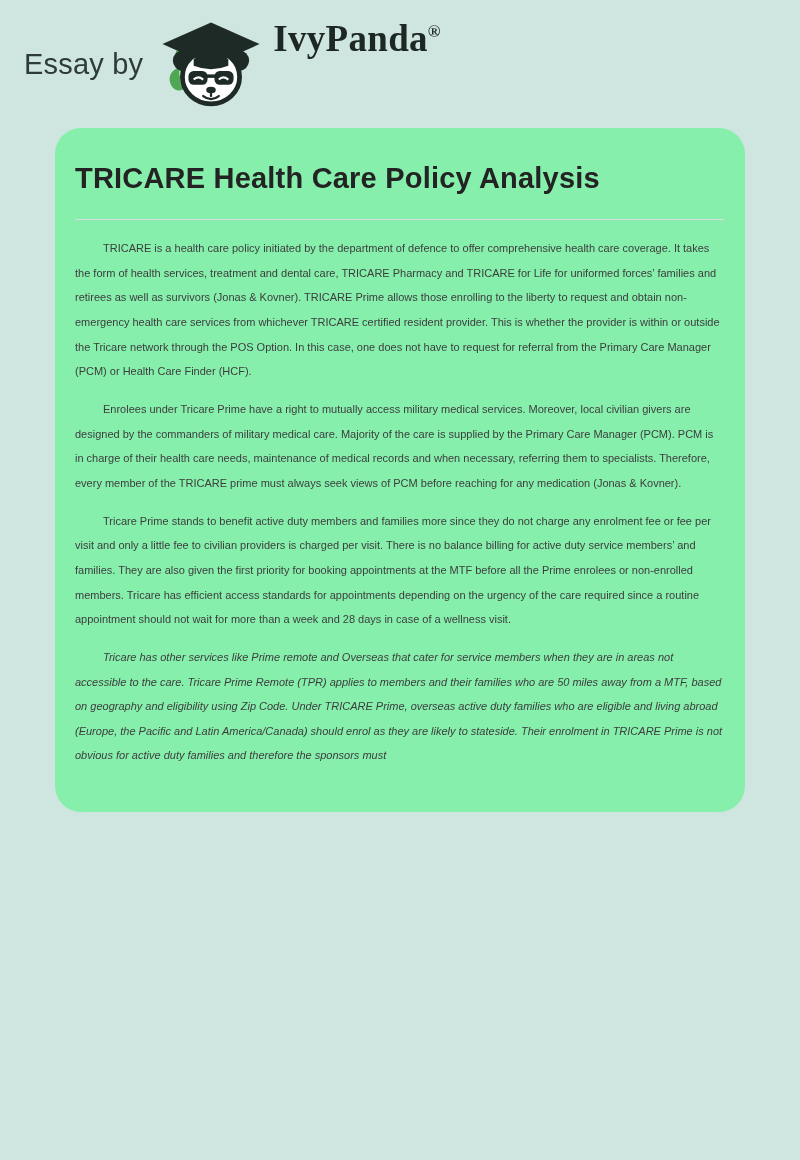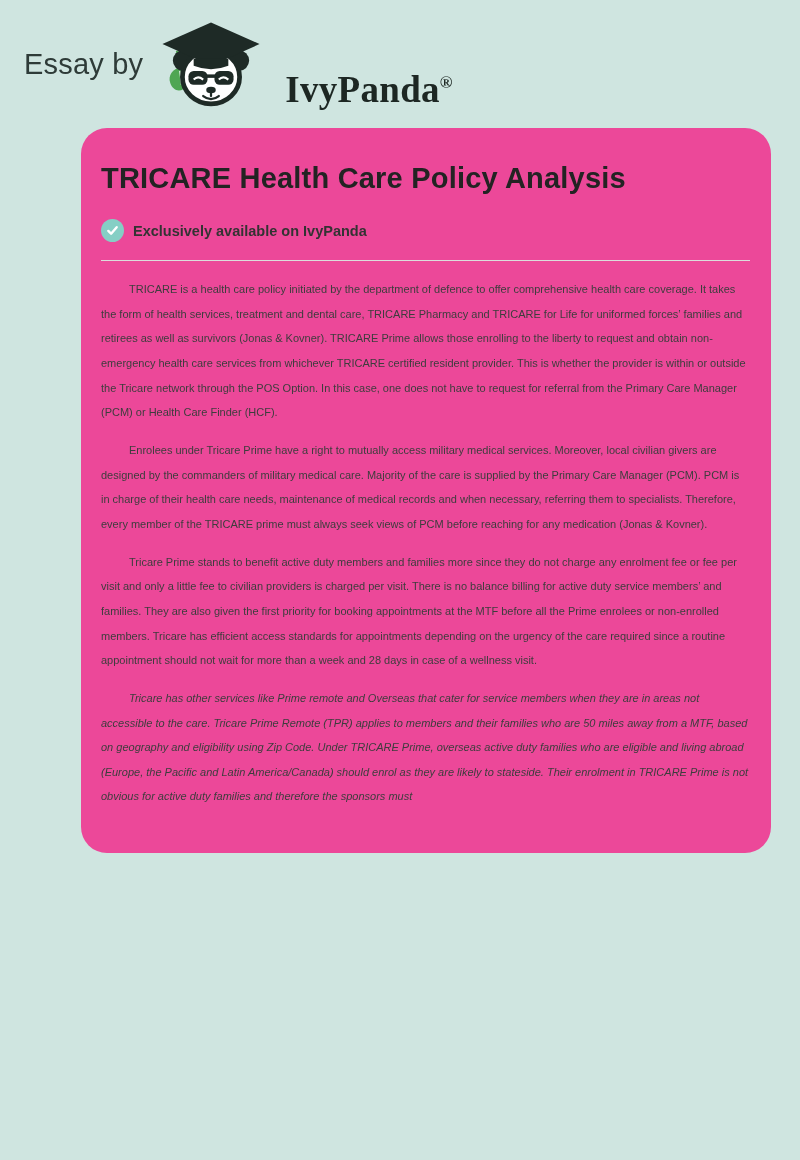--- a/index.html
+++ b/index.html
@@ -22,22 +22,22 @@
     padding-left: 24px;
     box-sizing: border-box;
   }
   .header-prefix {
     font-size: 29px;
     color: #2e3b38;
     letter-spacing: 0.2px;
   }
   .logo-link {
     display: flex;
-    align-items: flex-end;
-    gap: 22px;
+    align-items: flex-start;
+    gap: 10px;
     margin-left: 16px;
     cursor: pointer;
   }
   .logo-svg {
     display: block;
   }
   .brand-name {
     font-family: "Liberation Serif", serif;
     font-weight: 700;
     font-size: 37px;
@@ -49,22 +49,22 @@
     font-family: "Liberation Serif", serif;
     font-weight: 700;
     font-size: 17px;
     color: #1d2723;
     vertical-align: 14px;
   }
 
   
   .card {
     width: 690px;
-    margin-left: 81px;
-    background: #ec4899;
+    margin-left: 55px;
+    background: #86efac;
     border-radius: 26px;
     box-sizing: border-box;
     padding: 34px 21px 44px 20px;
   }
   .doc-title {
     margin: 0 0 24px 0;
     font-size: 29px;
     font-weight: 700;
     color: #232323;
     letter-spacing: 0.2px;
@@ -138,28 +138,20 @@
       <ellipse cx="60" cy="80" rx="5.5" ry="3.8" fill="#1e2a26"></ellipse>
       <path d="M60 83 L60 87 M51 87 Q60 94 69 87" fill="none" stroke="#1e2a26" stroke-width="2.6" stroke-linecap="round"></path>
     </svg>
     <span class="brand-name"><span>IvyPanda</span><span class="brand-reg">®</span></span>
   </span>
 </header>
 
 <main class="card">
   <h1 class="doc-title">TRICARE Health Care Policy Analysis</h1>
 
-  <div class="availability-row">
-    <span class="check-badge">
-      <svg width="13" height="13" viewBox="0 0 14 14" aria-hidden="true">
-        <polyline points="2.5,7.5 5.5,10.5 11.5,3.5" fill="none" stroke="#ffffff" stroke-width="2.6" stroke-linecap="round" stroke-linejoin="round"></polyline>
-      </svg>
-    </span>
-    <span class="availability-label">Exclusively available on IvyPanda</span>
-  </div>
 
   <hr class="divider">
 
   <div class="body-text">
     <p>TRICARE is a health care policy initiated by the department of defence to offer comprehensive health care coverage. It takes the form of health services, treatment and dental care, TRICARE Pharmacy and TRICARE for Life for uniformed forces’ families and retirees as well as survivors (Jonas &amp; Kovner). TRICARE Prime allows those enrolling to the liberty to request and obtain non-emergency health care services from whichever TRICARE certified resident provider. This is whether the provider is within or outside the Tricare network through the POS Option. In this case, one does not have to request for referral from the Primary Care Manager (PCM) or Health Care Finder (HCF).</p>
     <p>Enrolees under Tricare Prime have a right to mutually access military medical services. Moreover, local civilian givers are designed by the commanders of military medical care. Majority of the care is supplied by the Primary Care Manager (PCM). PCM is in charge of their health care needs, maintenance of medical records and when necessary, referring them to specialists. Therefore, every member of the TRICARE prime must always seek views of PCM before reaching for any medication (Jonas &amp; Kovner).</p>
     <p>Tricare Prime stands to benefit active duty members and families more since they do not charge any enrolment fee or fee per visit and only a little fee to civilian providers is charged per visit. There is no balance billing for active duty service members’ and families. They are also given the first priority for booking appointments at the MTF before all the Prime enrolees or non-enrolled members. Tricare has efficient access standards for appointments depending on the urgency of the care required since a routine appointment should not wait for more than a week and 28 days in case of a wellness visit.</p>
     <p>Tricare has other services like Prime remote and Overseas that cater for service members when they are in areas not accessible to the care. Tricare Prime Remote (TPR) applies to members and their families who are 50 miles away from a MTF, based on geography and eligibility using Zip Code. Under TRICARE Prime, overseas active duty families who are eligible and living abroad (Europe, the Pacific and Latin America/Canada) should enrol as they are likely to stateside. Their enrolment in TRICARE Prime is not obvious for active duty families and therefore the sponsors must</p>
   </div>
 </main>

